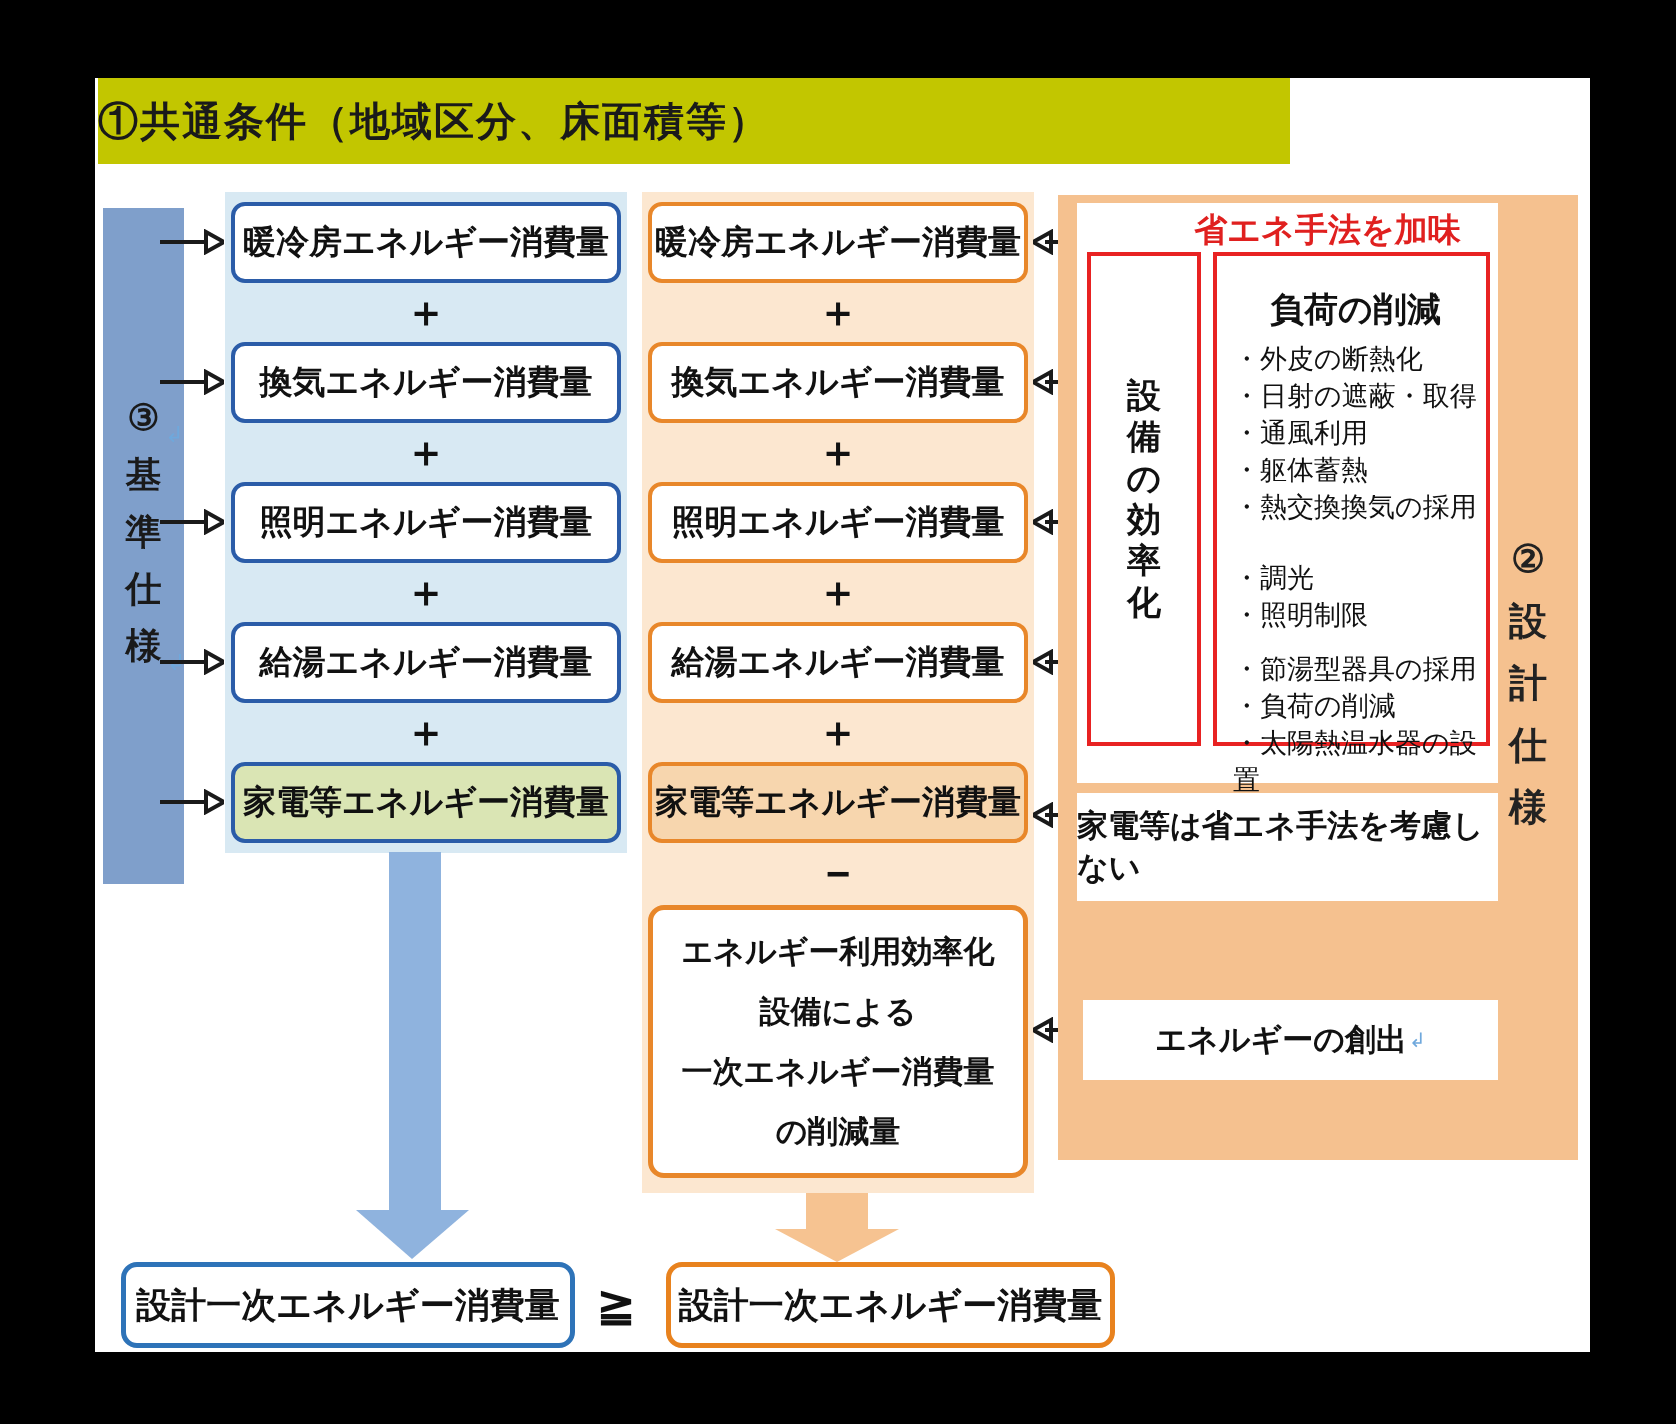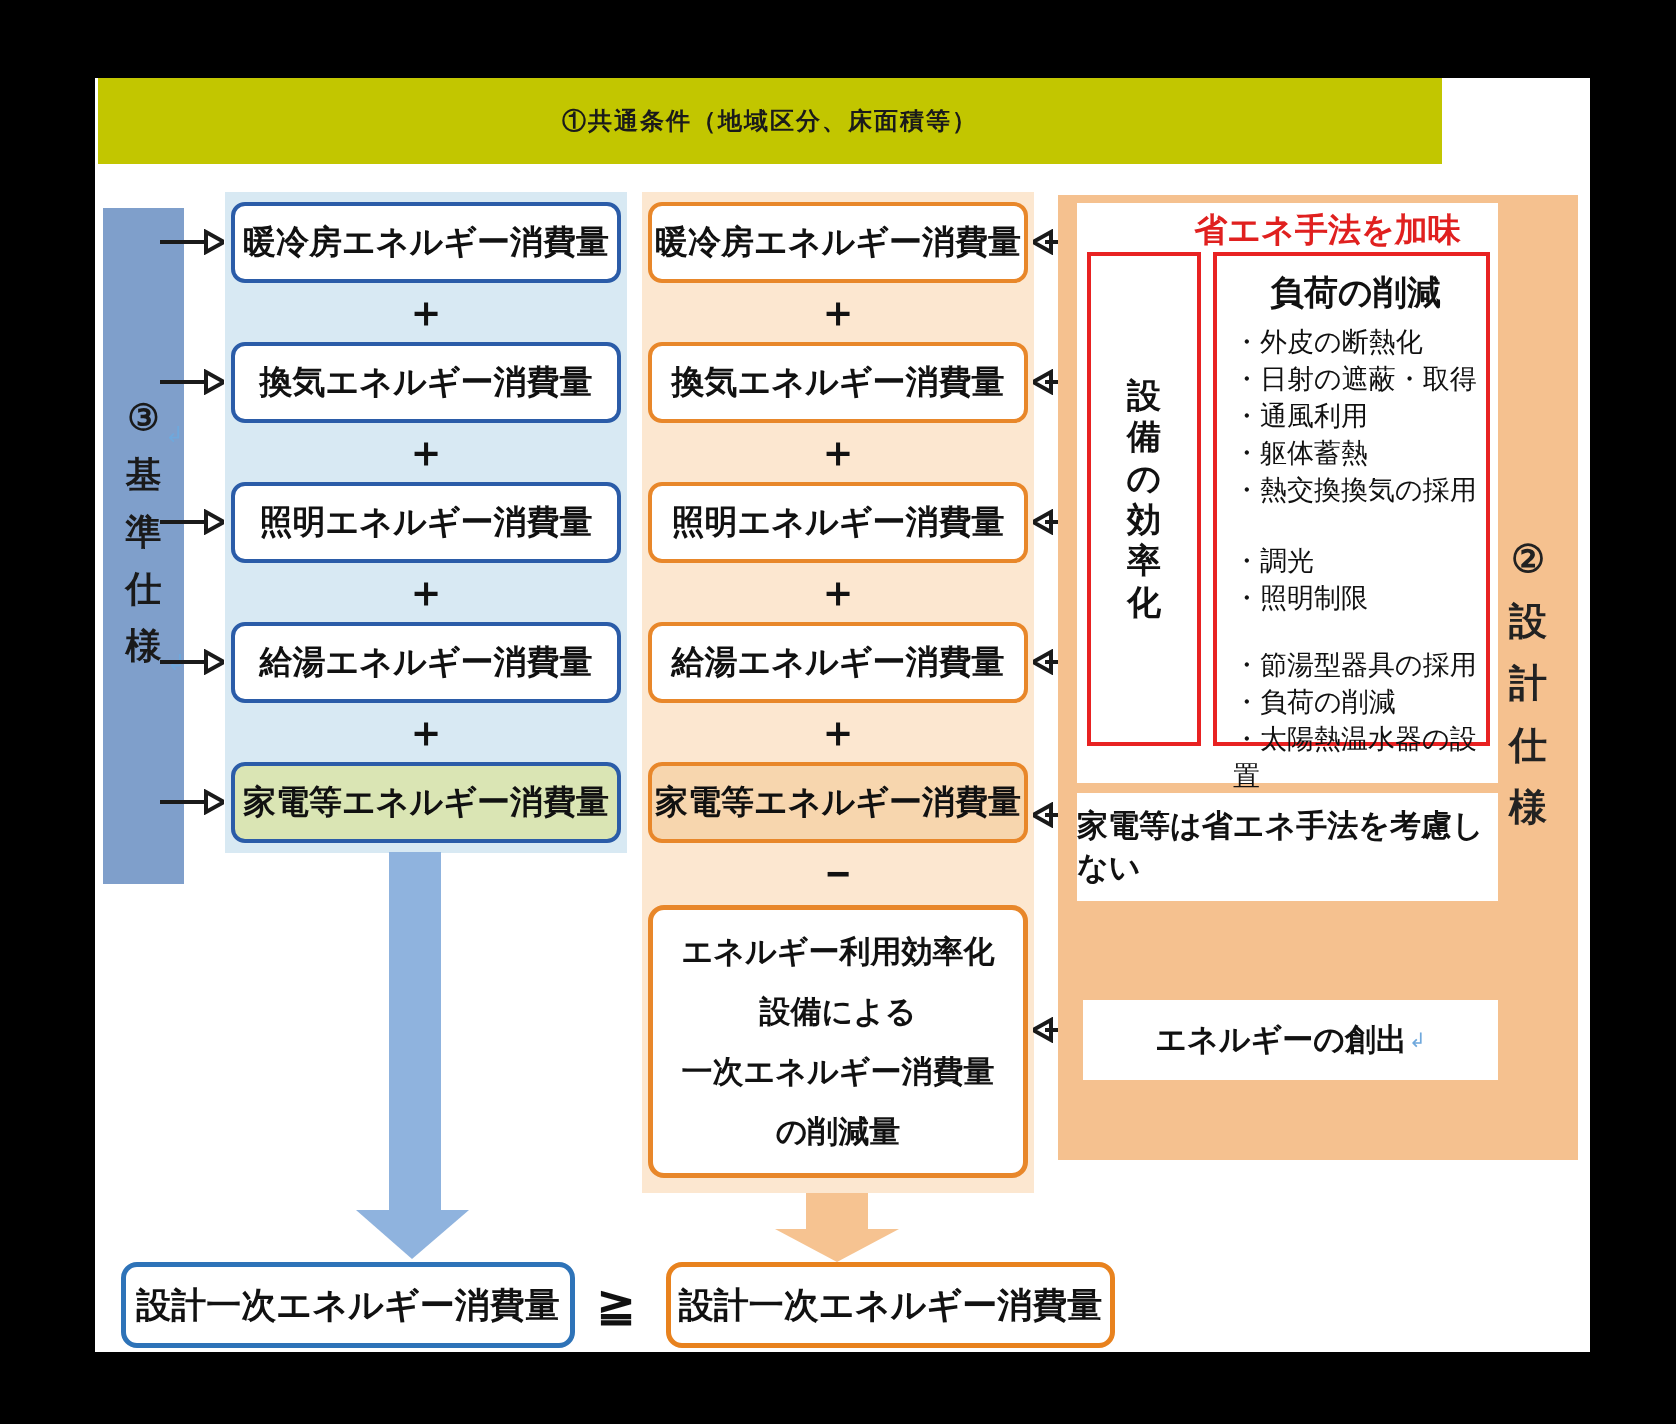--- a/index.html
+++ b/index.html
@@ -1,23 +1,23 @@
 <!DOCTYPE html>
 <html><head>
 <meta charset="utf-8">
 <style>
   * { box-sizing: border-box; margin: 0; padding: 0; }
   body { margin: 0; background: #000; font-family: "Liberation Sans", sans-serif; }
   .canvas { position: relative; width: 1676px; height: 1424px; background: #000; color: #111; overflow: hidden; }
   .abs { position: absolute; }
   .content-bg { left: 95px; top: 78px; width: 1495px; height: 1274px; background: #ffffff; }
 
-  .banner { left: 98px; top: 78px; width: 1344px; height: 86px; background: #c2c600;
-            display: flex; align-items: center; justify-content: center;
-            font-size: 24px; font-weight: 700; letter-spacing: 2px; color: #1a1a1a; }
+  .banner { left: 98px; top: 78px; width: 1192px; height: 86px; background: #c2c600;
+            display: flex; align-items: center; justify-content: flex-start;
+            font-size: 40px; font-weight: 700; letter-spacing: 2px; color: #1a1a1a; }
 
   .bar-blue { left: 103px; top: 208px; width: 81px; height: 676px; background: #7f9fcb; }
 
   .vlabel { display: flex; flex-direction: column; align-items: center; font-weight: 700; color: #1a1a1a; }
   .vlabel-left  { left: 103px; top: 400px; width: 81px; font-size: 36px; gap: 21px; }
   .vlabel-right { left: 1500px; top: 540px; width: 56px; font-size: 38px; gap: 24px; color: #222; }
   .vchar { position: relative; line-height: 1; }
   .rmark { position: absolute; right: -24px; bottom: -10px; font-size: 22px; color: #6fa8dc; font-weight: 400; }
   .rmark-inline { font-size: 20px; color: #6fa8dc; font-weight: 400; margin-left: 2px; }
 
@@ -43,25 +43,25 @@
 
   .panel-orange { left: 1058px; top: 195px; width: 520px; height: 965px; background: #f5c18f; }
   .inner-white  { left: 1077px; top: 203px; width: 421px; height: 580px; background: #ffffff; }
   .red-title { left: 1117px; top: 208px; width: 421px; text-align: center;
                font-size: 33px; font-weight: 700; color: #e0201f; }
   .redbox { border: 4px solid #e82222; background: #fff; }
   .redbox-equip { left: 1087px; top: 252px; width: 114px; height: 494px;
                   display: flex; align-items: center; justify-content: center; }
   .redbox-equip .vtext { font-size: 34px; font-weight: 700; text-align: center; }
   .vc { display: block; line-height: 1.22; }
-  .redbox-load { left: 1213px; top: 252px; width: 277px; height: 494px; padding: 12px 8px 0 16px; }
+  .redbox-load { left: 1213px; top: 252px; width: 277px; height: 494px; padding: 29px 8px 0 16px; }
   .load-head { text-align: center; font-size: 34px; font-weight: 700; margin: 2px 0 8px; }
   .blist { list-style: none; font-size: 27px; font-weight: 400; line-height: 37px; }
   .blist.g2 { margin-top: 34px; }
-  .blist.g3 { margin-top: 30px; }
+  .blist.g3 { margin-top: 17px; }
 
   .note-box { left: 1077px; top: 793px; width: 421px; height: 108px; background: #fff;
               display: flex; align-items: center; justify-content: center; font-size: 31px; font-weight: 700; }
   .create-box { left: 1083px; top: 1000px; width: 415px; height: 80px; background: #fff;
                 display: flex; align-items: center; justify-content: center; font-size: 31px; font-weight: 700; }
 
   .bottom-box { top: 1262px; height: 86px; background: #fff; border-radius: 16px;
                 display: flex; align-items: center; justify-content: center; font-size: 35px; font-weight: 700; }
   .bb-blue   { left: 121px; width: 454px; border: 5px solid #2e73b8; }
   .bb-orange { left: 666px; width: 449px; border: 5px solid #e8821e; }

